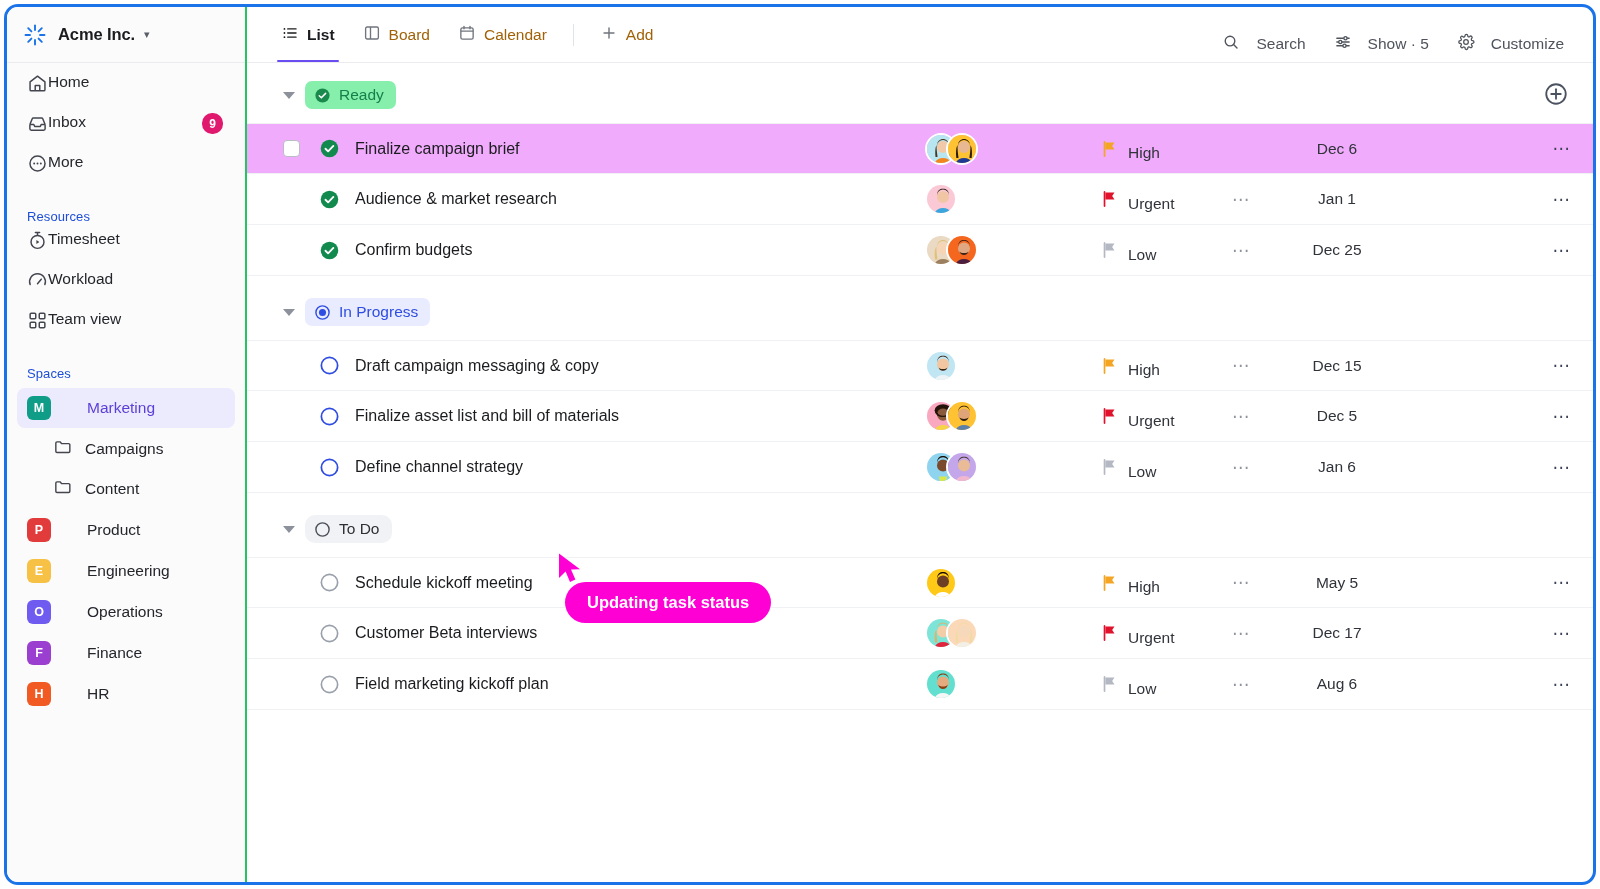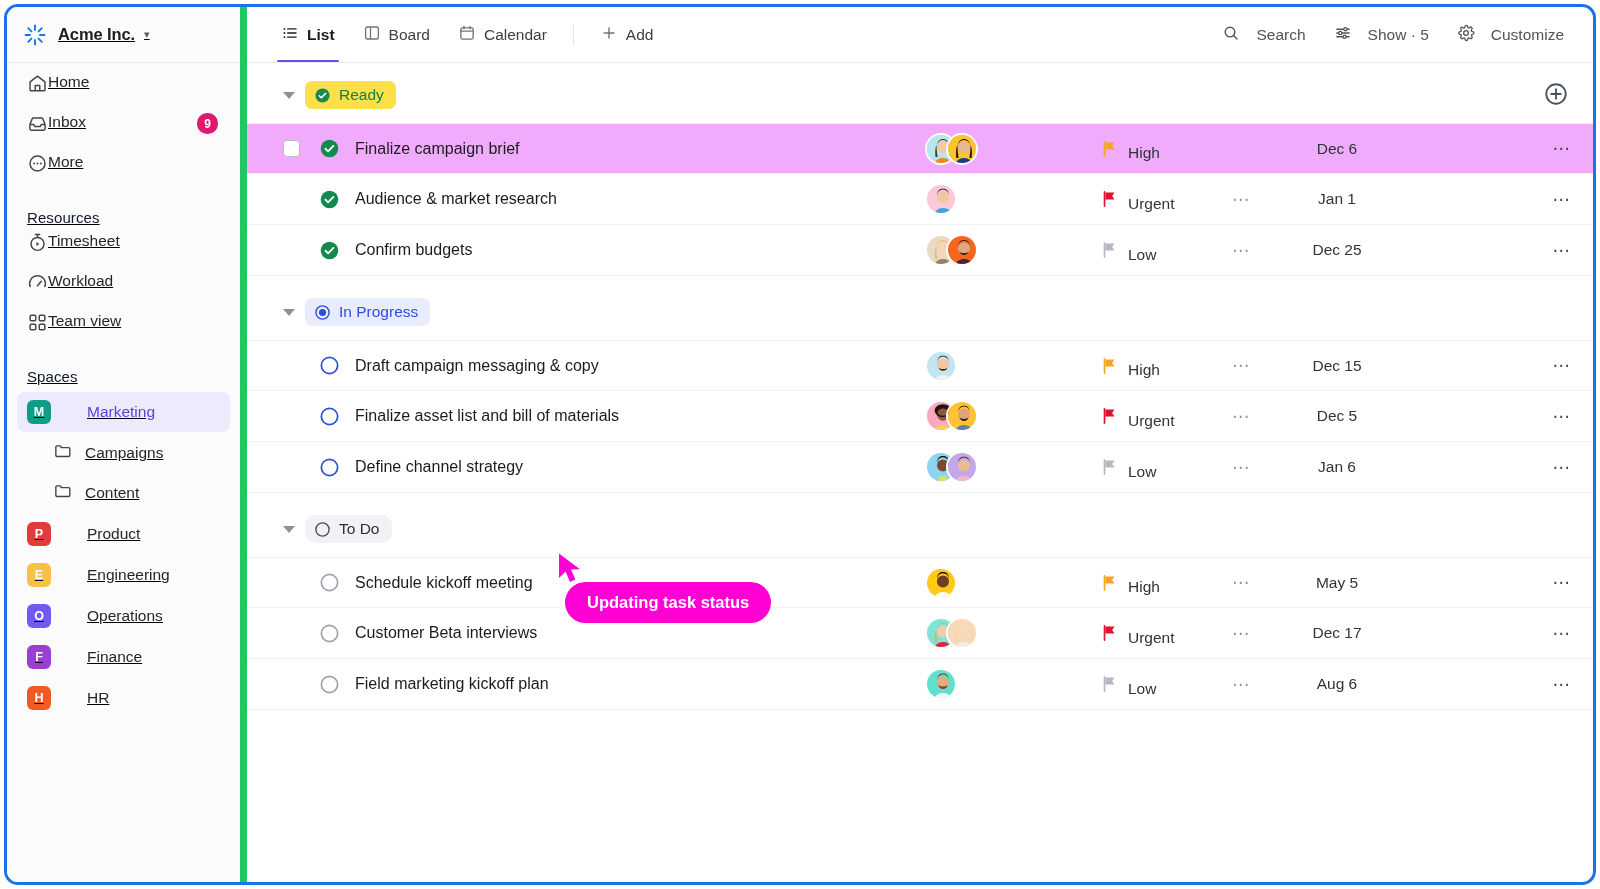--- a/index.html
+++ b/index.html
@@ -16,24 +16,23 @@
     border-radius: 14px;
     background: #ffffff;
     overflow: hidden;
     display: flex;
   }
 
   
   #sidebar {
     width: 240px; height: 100%;
     background: #fbfbfc;
-    border-right: 7px solid #22c55e;
+    border-right: 2px solid #22c55e;
     flex: 0 0 240px;
     position: relative;
-    text-decoration: underline;
   }
   #brand {
     height: 56px;
     display: flex; align-items: center; gap: 11px;
     padding: 0 16px;
     border-bottom: 1px solid #ececf0;
   }
   #brand .logo { width: 24px; height: 24px; flex: 0 0 24px; }
   #brand .brand-name {
     font-size: 16.5px; font-weight: 700; color: #1b1c1f;
@@ -51,21 +50,21 @@
   .nav-item .lbl { font-size: 15.5px; color: #24262b; }
   .badge-count {
     position: absolute; right: 12px;
     background: #e0186e; color: #fff;
     font-size: 12px; font-weight: 700;
     border-radius: 10px; min-width: 21px; height: 21px;
     display: flex; align-items: center; justify-content: center;
     padding: 0 6px;
   }
   .section-label {
-    font-size: 15px; color: #0f172a;
+    font-size: 13px; color: #1d4ed8;
     padding: 16px 20px 6px 20px; letter-spacing: 0.1px;
   }
   .space-item {
     height: 40px; display: flex; align-items: center; gap: 13px;
     padding: 0 10px; border-radius: 8px; cursor: pointer;
     margin: 1px 0;
   }
   .space-item.active { background: #eceafd; }
   .space-item.active .lbl { color: #5b3fd8; font-weight: 500; }
   .space-chip {
@@ -79,30 +78,30 @@
     height: 40px; display: flex; align-items: center; gap: 12px;
     padding: 0 10px 0 36px; border-radius: 8px; cursor: pointer;
   }
   .folder-item .lbl { font-size: 15.5px; color: #24262b; }
 
   
   #main { flex: 1; height: 100%; display: flex; flex-direction: column; min-width: 0; }
 
   #toolbar {
     height: 56px; flex: 0 0 56px;
-    display: flex; align-items: center;
+    display: flex; align-items: flex-end;
     border-bottom: 1px solid #ececf0;
     padding: 0 18px 0 22px;
     position: relative;
   }
   .view-tabs { display: flex; align-items: center; gap: 4px; height: 100%; }
   .view-tab {
     display: flex; align-items: center; gap: 8px;
     height: 100%; padding: 0 12px; cursor: pointer;
-    font-size: 15.5px; color: #404040; position: relative;
+    font-size: 15.5px; color: #a16207; position: relative;
   }
   .view-tab.active { color: #1b1c1f; font-weight: 700; }
   .view-tab.active::after {
     content: ""; position: absolute; left: 8px; right: 8px; bottom: 0;
     height: 2.5px; background: #6a4df0; border-radius: 2px;
   }
   .tb-divider { width: 1px; height: 22px; background: #e2e3e8; margin: 0 10px; }
   .tb-right { margin-left: auto; display: flex; align-items: center; gap: 6px; }
   .tb-btn {
     display: flex; align-items: center; gap: 16px;
@@ -120,21 +119,21 @@
   .tri {
     width: 0; height: 0; cursor: pointer;
     border-left: 6px solid transparent; border-right: 6px solid transparent;
     border-top: 7px solid #8d919b;
   }
   .status-pill {
     display: inline-flex; align-items: center; gap: 8px;
     padding: 5px 12px 5px 9px; border-radius: 7px;
     font-size: 15.5px; font-weight: 500;
   }
-  .pill-ready { background: #fde047; color: #14804a; }
+  .pill-ready { background: #86efac; color: #14804a; }
   .pill-prog  { background: #e9ecfe; color: #2f4de0; }
   .pill-todo  { background: #f1f2f5; color: #2d2f35; border-radius: 10px; }
 
   .add-row-btn {
     position: absolute; right: 24px; top: 18px;
     width: 26px; height: 26px; cursor: pointer; color: #4b5260;
   }
 
   .task-row {
     display: flex; align-items: center; height: 51px;

